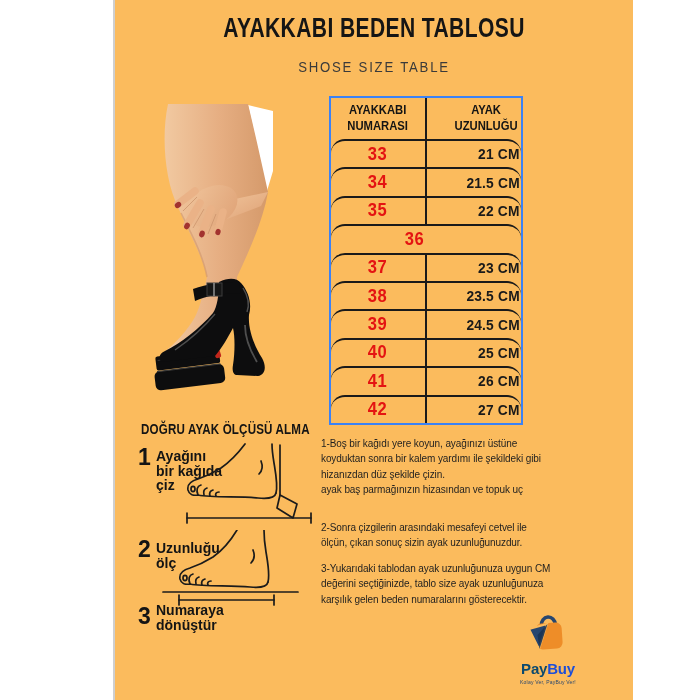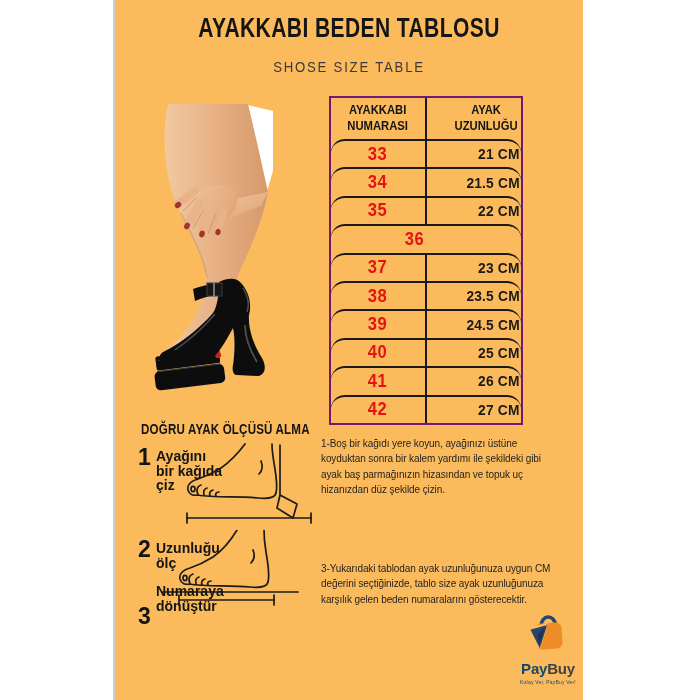--- a/index.html
+++ b/index.html
@@ -1,37 +1,37 @@
 <!DOCTYPE html>
 <html><head>
 <meta charset="utf-8">
 <style>
   html,body{margin:0;padding:0;}
   body{
     width:700px;height:700px;position:relative;background:#ffffff;
     font-family:"Liberation Sans","DejaVu Sans",sans-serif;overflow:hidden;
   }
   .panel{
-    position:absolute;left:113px;top:0;width:470px;height:700px;
+    position:absolute;left:113px;top:0;width:520px;height:700px;
     background:#FBBB5D;border-left:2px solid #CFCFCF;box-sizing:border-box;overflow:hidden;
   }
   .title{
     position:absolute;left:0;right:0;top:13px;text-align:center;
     font-size:27px;font-weight:bold;color:#151515;letter-spacing:0.5px;
     transform:scaleX(.78);white-space:nowrap;
   }
   .subtitle{
     position:absolute;left:0;right:0;top:58px;text-align:center;
     font-size:15px;font-weight:400;color:#3a3a3a;letter-spacing:2px;
     transform:scaleX(.88);white-space:nowrap;
   }
   
   .stable{
     position:absolute;left:214px;top:96px;width:194px;
-    border:2px solid #701a75;box-sizing:border-box;
+    border:2px solid #3b82f6;box-sizing:border-box;
   }
   .thead{display:flex;height:41px;}
   .thead .cell{font-weight:bold;font-size:12.5px;line-height:1.25;color:#141414;
     display:flex;flex-direction:column;align-items:center;justify-content:center;
     transform:scaleX(.9);}
   .cellwrap{width:50.5%;border-right:2px solid #1a1a1a;display:flex;align-items:center;justify-content:center;box-sizing:border-box;}
   .cellwrap:last-child{border-right:none;width:49.5%;justify-content:flex-end;}
   .trow{display:flex;height:26.4px;border-top:2px solid #1a1a1a;border-radius:14px;}
   .size-num{font-size:18px;font-weight:bold;color:#E41412;letter-spacing:.5px;transform:scaleX(.92);}
   .size-len{font-size:14.5px;font-weight:bold;color:#1a1a1a;letter-spacing:.2px;transform:scaleX(.95);white-space:nowrap;}
@@ -43,21 +43,21 @@
   .stepnum{position:absolute;font-size:23px;font-weight:bold;color:#141414;line-height:1;}
   .steplabel{position:absolute;font-size:14px;font-weight:bold;color:#141414;line-height:14.6px;white-space:nowrap;}
   .dsvg{position:absolute;}
   
   .para{position:absolute;left:206px;}
   .para .ln{font-size:10px;line-height:15.3px;color:#1f1f1f;white-space:nowrap;letter-spacing:-0.1px;}
   
   .logo{position:absolute;left:385px;top:610px;width:96px;text-align:center;}
   .brand{font-size:15px;font-weight:bold;line-height:1;margin-top:1px;letter-spacing:-.2px;}
   .brand .pay{color:#0c4a6e;}
-  .brand .buy{color:#404040;}
+  .brand .buy{color:#1d4ed8;}
   .slogan{font-size:5px;color:#27466F;margin-top:3px;letter-spacing:.2px;}
 </style>
 </head>
 <body>
 
 <div class="panel">
 
   <div class="title">AYAKKABI BEDEN TABLOSU</div>
   <div class="subtitle">SHOSE SIZE TABLE</div>
 
@@ -288,30 +288,34 @@
     </g>
     <path d="M2,62 L137,62" stroke="#1b1b1b" stroke-width="1.7" stroke-linecap="round"></path>
     <g stroke="#1b1b1b" stroke-width="1.7" stroke-linecap="round">
       <path d="M18,70 L113,70"></path>
       <path d="M18,65 L18,75"></path>
       <path d="M113,65 L113,75"></path>
     </g>
   </svg>
 
   <div class="stepnum" style="left:23px;top:605px;">3</div>
-  <div class="steplabel" style="left:41px;top:584px;">
+  <div class="steplabel" style="left:41px;top:603px;">
     <div>Numaraya</div>
     <div>dönüştür</div>
   </div>
 
   <div class="para" style="top:436px;">
     <div class="ln">1-Boş bir kağıdı yere koyun, ayağınızı üstüne</div>
     <div class="ln">koyduktan sonra bir kalem yardımı ile şekildeki gibi</div>
+    <div class="ln">hizanızdan düz şekilde çizin.</div>
     <div class="ln">ayak baş parmağınızın hizasından ve topuk uç</div>
-    <div class="ln">hizanızdan düz şekilde çizin.</div>
+  </div>
+  <div class="para" style="top:520px;">
+    <div class="ln">2-Sonra çizgilerin arasındaki mesafeyi cetvel ile</div>
+    <div class="ln">ölçün, çıkan sonuç sizin ayak uzunluğunuzdur.</div>
   </div>
   <div class="para" style="top:561px;">
     <div class="ln">3-Yukarıdaki tablodan ayak uzunluğunuza uygun CM</div>
     <div class="ln">değerini seçtiğinizde, tablo size ayak uzunluğunuza</div>
     <div class="ln">karşılık gelen beden numaralarını gösterecektir.</div>
   </div>
 
   <div class="logo">
     <svg width="44" height="46" viewBox="0 0 44 46">
       <g transform="rotate(-4 23 24)">

